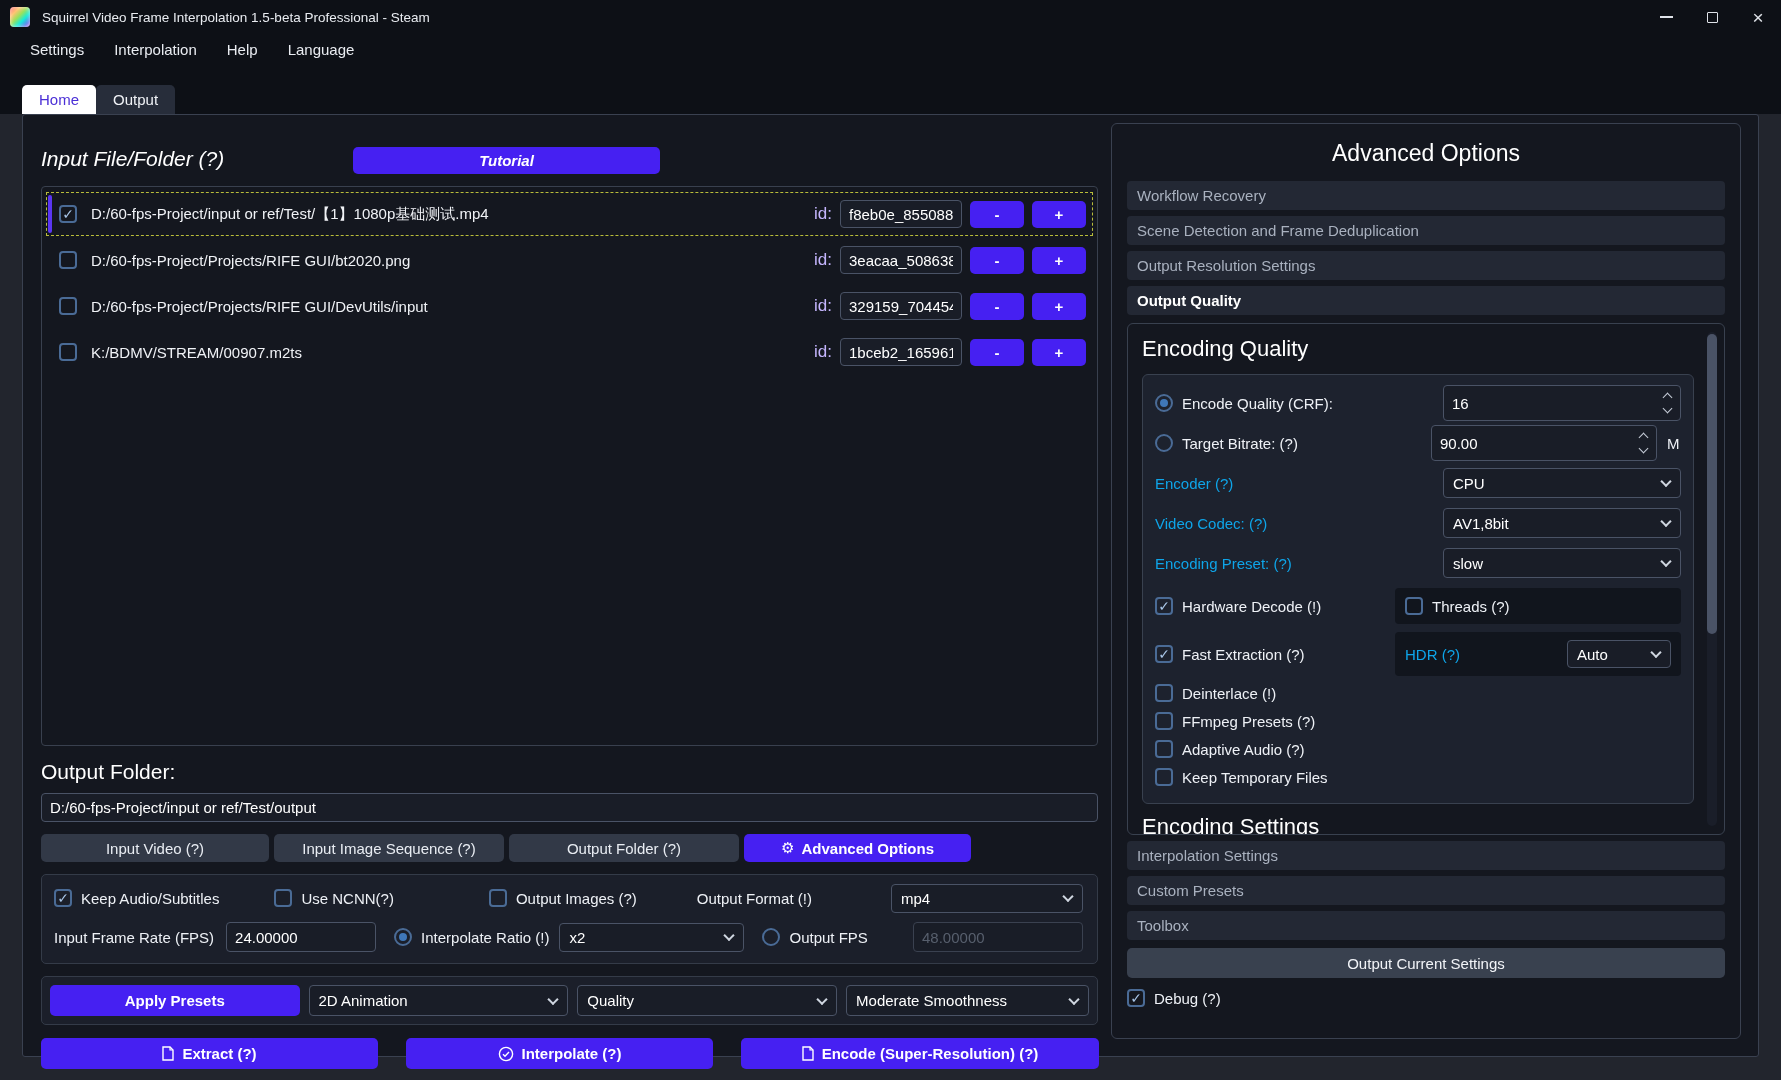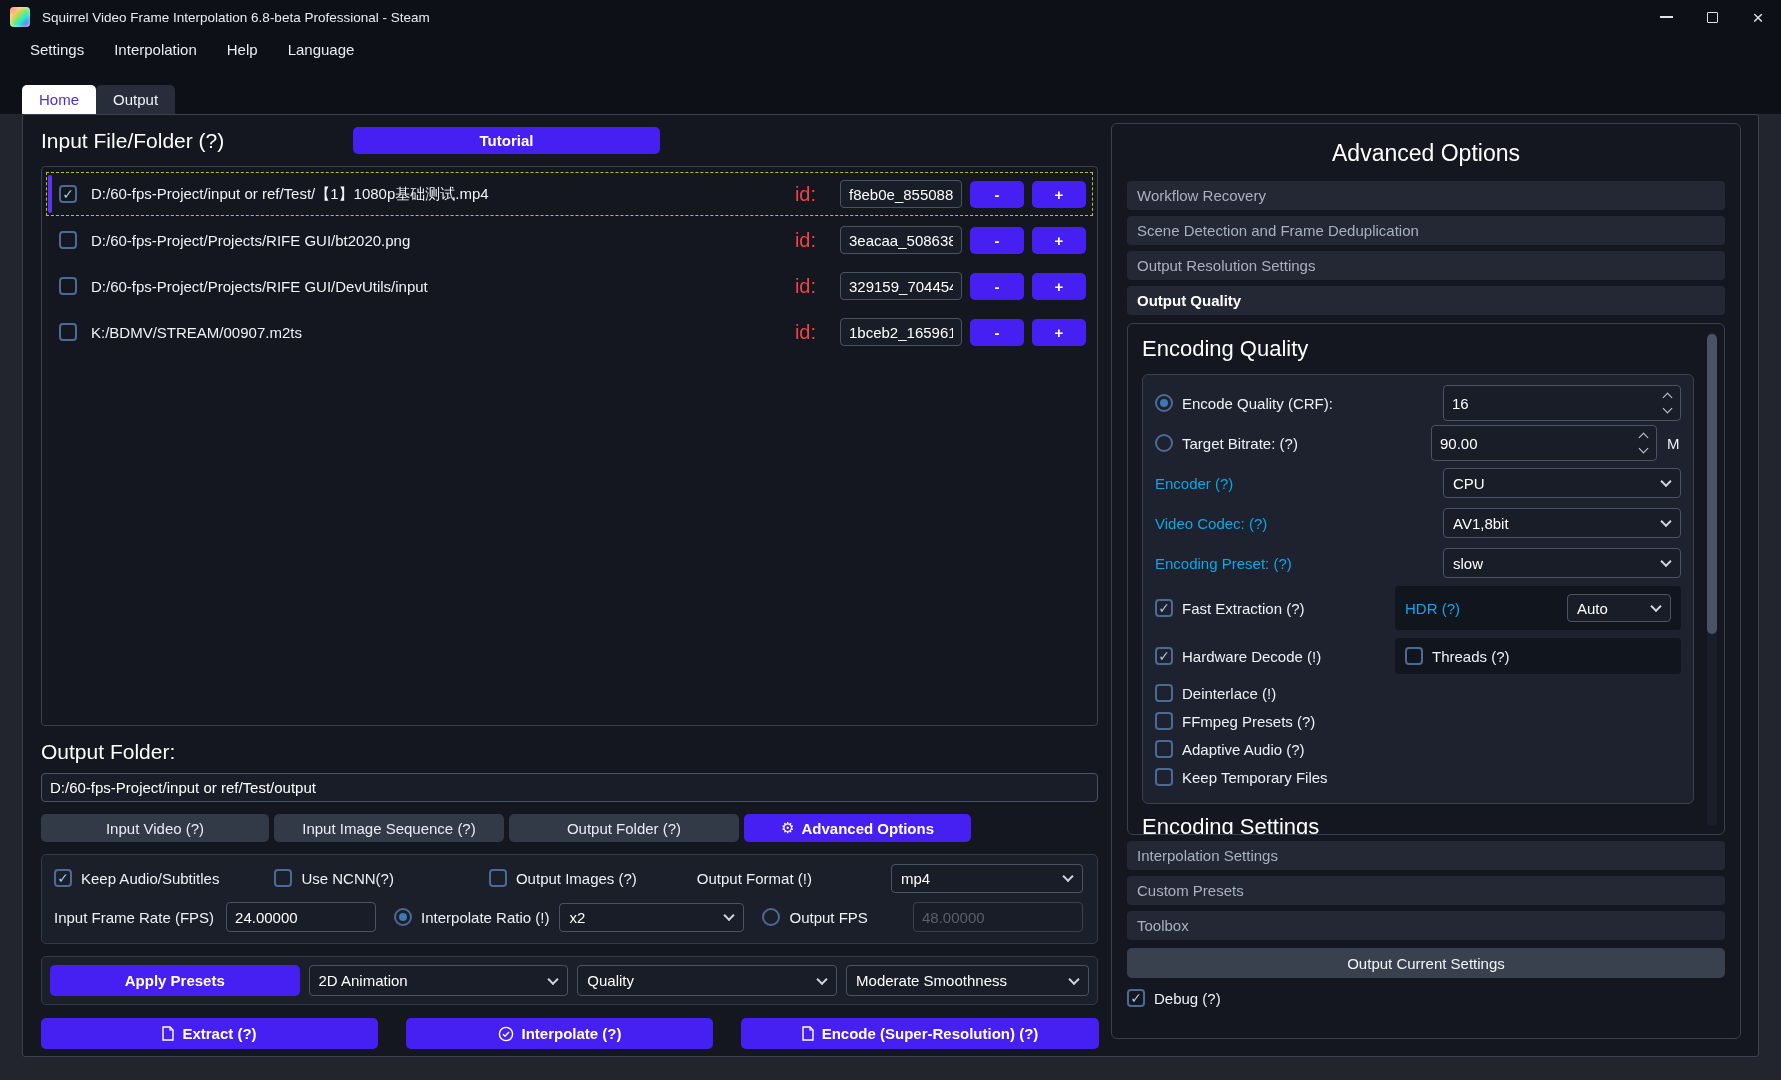--- a/index.html
+++ b/index.html
@@ -29,21 +29,21 @@
   .tabstrip { display:flex; margin-left:22px; position:relative; z-index:3; }
   .tab { height:29px; padding:0 17px; display:flex; align-items:center; font-size:15px;
     border-top-left-radius:5px; border-top-right-radius:5px; }
   .tab.active { background:#ffffff; color:#4b2fd6; }
   .tab.inactive { background:#272d3a; color:#f0f2f6; }
   
   .frame { margin:0 22px; height:943px; border:1px solid #3a4150; border-radius:3px;
     background:#14171f; display:flex; align-items:flex-start; position:relative; z-index:2; }
   
   .left-col { width:1076px; padding:10px 0 0 18px; }
-  .input-header { display:flex; align-items:center; margin-top:2px; }
+  .input-header { display:flex; margin-top:22px;font-style:italic; }
   .h-big { font-size:21px; font-weight:400; color:#ffffff; }
   .input-header .h-big { width:312px; }
   .btn { display:flex; align-items:center; justify-content:center; font-size:15px;
     border-radius:5px; cursor:default; }
   .btn-purple { background:#4620f2; color:#ffffff; font-weight:700; }
   .btn-gray { background:#323947; color:#e9edf3; }
   .btn-tutorial { width:307px; height:27px; }
   .btn-clear { width:304px; height:27px; margin-left:7px; font-weight:400; }
   .trash-icon { margin-right:7px; display:flex; }
   .input-list { width:1057px; height:560px; margin-top:12px; border:1px solid #39404e;
@@ -52,21 +52,21 @@
     border:1px dashed transparent; position:relative; margin-top:2px; }
   .file-row.selected { border:1px dashed #b9bd3a; }
   .sel-stripe { display:none; position:absolute; left:1px; top:2px; bottom:2px; width:4px;
     background:#5b36f2; border-radius:2px; }
   .file-row.selected .sel-stripe { display:block; }
   .checkbox { width:18px; height:18px; border:2px solid #4a6b96; border-radius:4px;
     display:flex; align-items:center; justify-content:center; flex:none; background:transparent; }
   .checkbox.checked::after { content:"✓"; font-size:14px; color:#a9c6e8; line-height:1; }
   .file-path { margin-left:14px; font-size:15px; color:#f0f2f6; white-space:nowrap; }
   .row-spacer { flex:1; }
-  .id-label { font-size:20px; color:#ef4444; margin-right:24px; }
+  .id-label { font-size:17px; color:#c4b5fd; margin-right:8px; }
   .id-input { width:122px; height:28px; }
   .tinput { background:#191d27; border:1px solid #4a5366; border-radius:4px; color:#ffffff;
     font-size:15px; padding:0 8px; font-family:inherit; outline:none; }
   .btn-minus, .btn-plus { width:54px; height:27px; margin-left:8px; font-size:15px; }
   .out-folder-h { margin-top:14px; }
   .out-folder-input { width:1057px; height:29px; margin-top:9px; display:block; }
   .toolbar-row { display:flex; gap:5px; margin-top:12px; }
   .tb-btn { height:28px; }
   .tb-1 { width:228px; } .tb-2 { width:230px; } .tb-3 { width:230px; } .tb-4 { width:227px; font-weight:700; }
   .gear-icon { margin-right:7px; font-weight:400; }
@@ -142,21 +142,21 @@
 </style>
 </head>
 <body>
 
 <div class="root">
 
   <div class="top-chrome">
 
     <div class="titlebar">
       <div class="app-icon"></div>
-      <div class="title-text">Squirrel Video Frame Interpolation 6.8-beta Professional - Steam</div>
+      <div class="title-text">Squirrel Video Frame Interpolation 1.5-beta Professional - Steam</div>
       <div class="win-controls">
         <div class="wc">
             <span class="wc-min-glyph"></span>
           </div>
         <div class="wc">
             <span class="wc-max-glyph"></span>
           </div>
         <div class="wc">
             <span class="wc-close-glyph"></span>
           </div>
@@ -373,39 +373,39 @@
               <span class="chev"></span>
             </div>
           </div>
           <div class="ctl-row">
             <span class="lbl">Encoding Preset: (?)</span>
             <div class="select sel-240 ctl-right">
               <span>slow</span>
               <span class="chev"></span>
             </div>
           </div>
+          <div class="ctl-row" style="height:46px">
+            <span class="checkbox checked"></span>
+            <span class="cb-label">Hardware Decode (!)</span>
+            <div class="sub-box threads-box">
+              <span class="checkbox"></span>
+              <span class="cb-label">Threads (?)</span>
+            </div>
+          </div>
           <div class="ctl-row" style="height:50px">
             <span class="checkbox checked"></span>
             <span class="cb-label">Fast Extraction (?)</span>
             <div class="sub-box hdr-box">
               <span class="lbl">HDR (?)</span>
               <div class="select sel-hdr">
                 <span>Auto</span>
                 <span class="chev"></span>
               </div>
             </div>
           </div>
-          <div class="ctl-row" style="height:46px">
-            <span class="checkbox checked"></span>
-            <span class="cb-label">Hardware Decode (!)</span>
-            <div class="sub-box threads-box">
-              <span class="checkbox"></span>
-              <span class="cb-label">Threads (?)</span>
-            </div>
-          </div>
           <div class="cbrow">
             <span class="checkbox"></span>
             <span class="cb-label">Deinterlace (!)</span>
           </div>
           <div class="cbrow">
             <span class="checkbox"></span>
             <span class="cb-label">FFmpeg Presets (?)</span>
           </div>
           <div class="cbrow">
             <span class="checkbox"></span>

